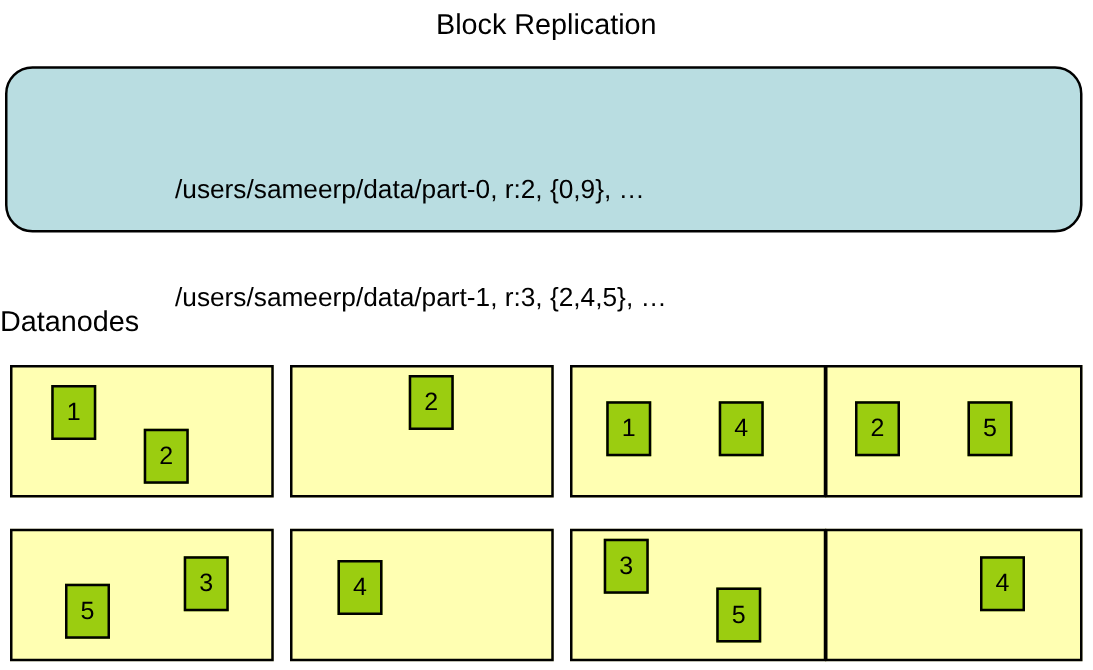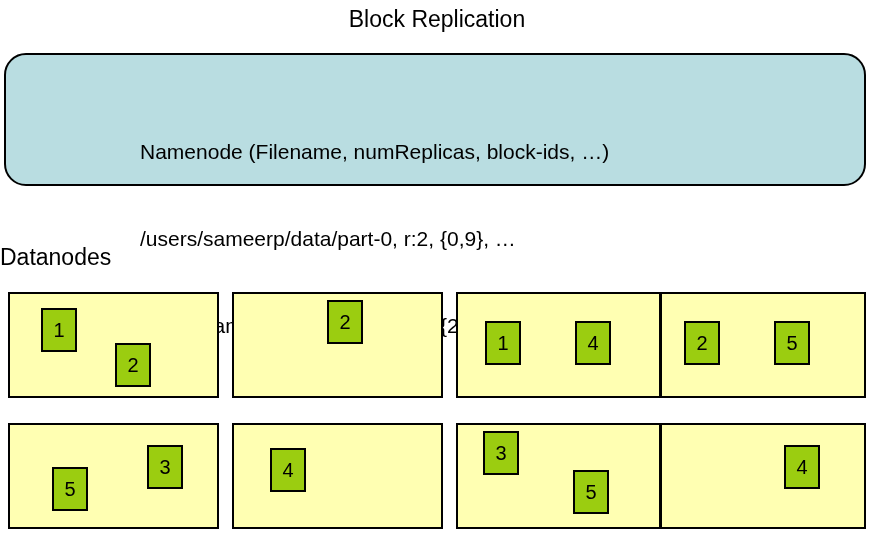--- a/index.html
+++ b/index.html
@@ -107,21 +107,20 @@
 </style>
 </head>
 <body>
 
 <div id="diagram-root">
 
   <div class="title">Block Replication</div>
 
   <div class="namenode-box">
     <div class="namenode-text">
-      <span class="namenode-line">Namenode (Filename, numReplicas, block-ids, …)</span>
       <span class="namenode-line">/users/sameerp/data/part-0, r:2, {0,9}, …</span>
       <span class="namenode-line">/users/sameerp/data/part-1, r:3, {2,4,5}, …</span>
     </div>
   </div>
 
   <div class="datanodes-label">Datanodes</div>
 
   <div class="datanode dn-r1 dn-c1">
       <div class="block" style="left: 31px; top: 14px;">1</div>
       <div class="block" style="left: 105px; top: 49px;">2</div>

